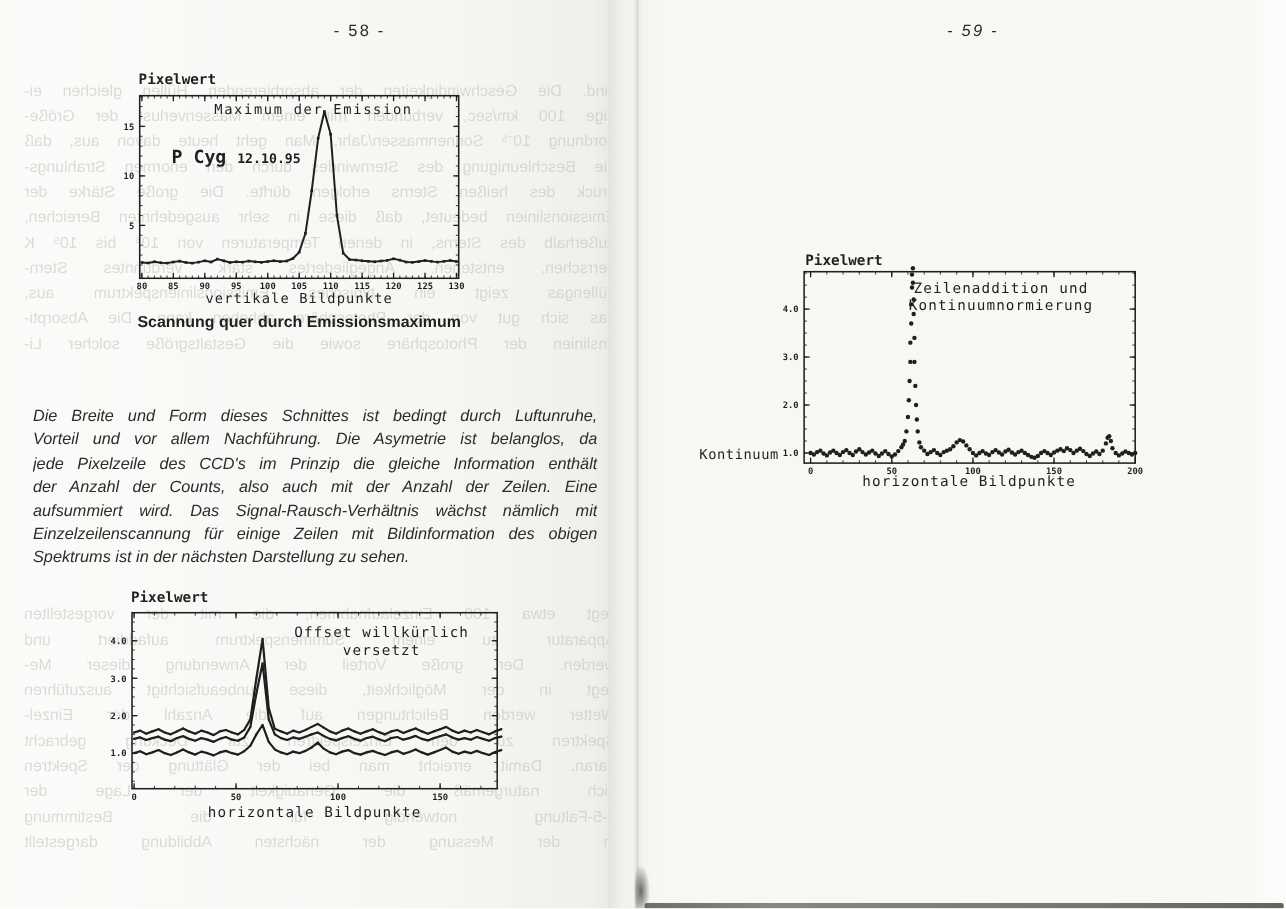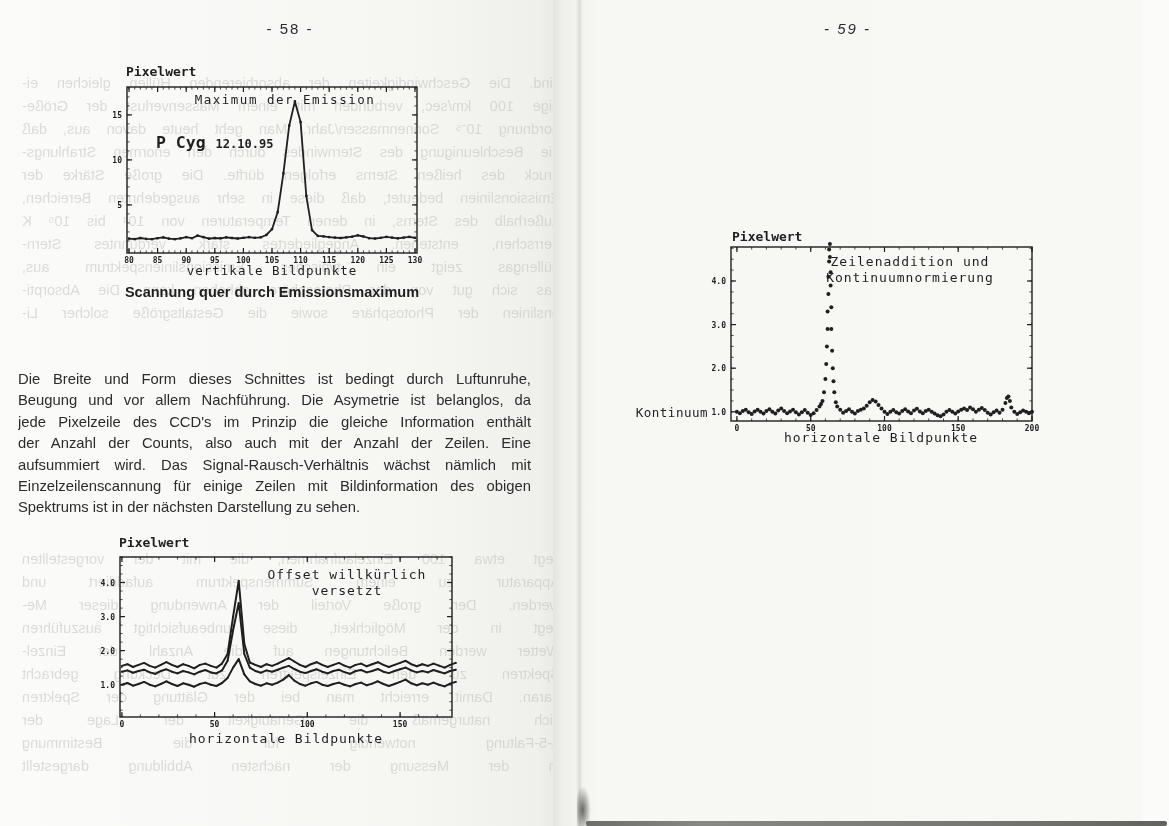--- a/index.html
+++ b/index.html
@@ -16,26 +16,26 @@
   #gutter{position:absolute; left:576px; top:0; width:9px; height:826px;
     background:linear-gradient(to right, rgba(120,120,118,0) 0%, rgba(140,140,138,.28) 45%, rgba(200,200,198,.15) 60%, rgba(120,120,118,0) 100%);}
   #gutter-blob{position:absolute; left:577px; top:786px; width:14px; height:40px;
     background:radial-gradient(ellipse at 40% 60%, rgba(60,60,58,.75), rgba(60,60,58,0) 70%);}
   #bottom-strip{position:absolute; left:586px; top:821px; width:581px; height:5px;
     background:linear-gradient(to right, #4a4a47, #6b6b68 20%, #55554f 70%, #3c3c39);
     opacity:.8; border-radius:2px;}
 
   
   .pageno{position:absolute; top:20px; left:0; width:100%; text-align:center;
-    font-size:15px; letter-spacing:2px; color:#2c2c2c;}
+    font-size:15px; letter-spacing:2px; color:#2c2c2c;padding-left:37px;}
   .para{position:absolute; color:#2b2b2b; font-size:14.8px;}
   .tline{text-align:justify; text-align-last:justify; white-space:normal;
     height:21.4px; line-height:21.4px; overflow:hidden;}
   .tline.last{text-align-last:left;}
-  #lp-para{left:18px; top:352px; width:513px;}
+  #lp-para{left:30px; top:352px; width:513px;font-style:italic;}
 
   
   .bleed{position:absolute; transform:scaleX(-1); color:#bcbcb9; opacity:.5;
     filter:blur(.5px); font-size:14.5px; z-index:0; pointer-events:none;}
   .bleed-line{text-align:justify; text-align-last:justify; height:23px; line-height:23px; overflow:hidden;}
   #lp-bleed-a{left:22px; top:72px; width:538px;}
   #lp-bleed-b{left:22px; top:548px; width:538px;}
 
   .fg{position:relative; z-index:2;}
   svg.chart{position:absolute; z-index:2; overflow:visible;}
@@ -70,21 +70,21 @@
         <div class="bleed-line">Wetter werden Belichtungen auf die Anzahl der Einzel-</div>
         <div class="bleed-line">Spektren zu den Einzelspektren zur Deckung gebracht</div>
         <div class="bleed-line">daran. Damit erreicht man bei der Glättung der Spektren</div>
         <div class="bleed-line">sich naturgemäß die Genauigkeit der Lage der</div>
         <div class="bleed-line">3-5-Faltung notwendig für die Bestimmung</div>
         <div class="bleed-line last">in der Messung der nächsten Abbildung dargestellt</div>
       </div>
     <div class="pageno fg">- 58 -</div>
     <div class="para fg" id="lp-para">
         <div class="tline">Die Breite und Form dieses Schnittes ist bedingt durch Luftunruhe,</div>
-        <div class="tline">Beugung und vor allem Nachführung. Die Asymetrie ist belanglos, da</div>
+        <div class="tline">Vorteil und vor allem Nachführung. Die Asymetrie ist belanglos, da</div>
         <div class="tline">jede Pixelzeile des CCD's im Prinzip die gleiche Information enthält</div>
         <div class="tline">der Anzahl der Counts, also auch mit der Anzahl der Zeilen. Eine</div>
         <div class="tline">aufsummiert wird. Das Signal-Rausch-Verhältnis wächst nämlich mit</div>
         <div class="tline">Einzelzeilenscannung für einige Zeilen mit Bildinformation des obigen</div>
         <div class="tline last">Spektrums ist in der nächsten Darstellung zu sehen.</div>
       </div>
   </div>
 
   <div id="page-right" class="page">
 

